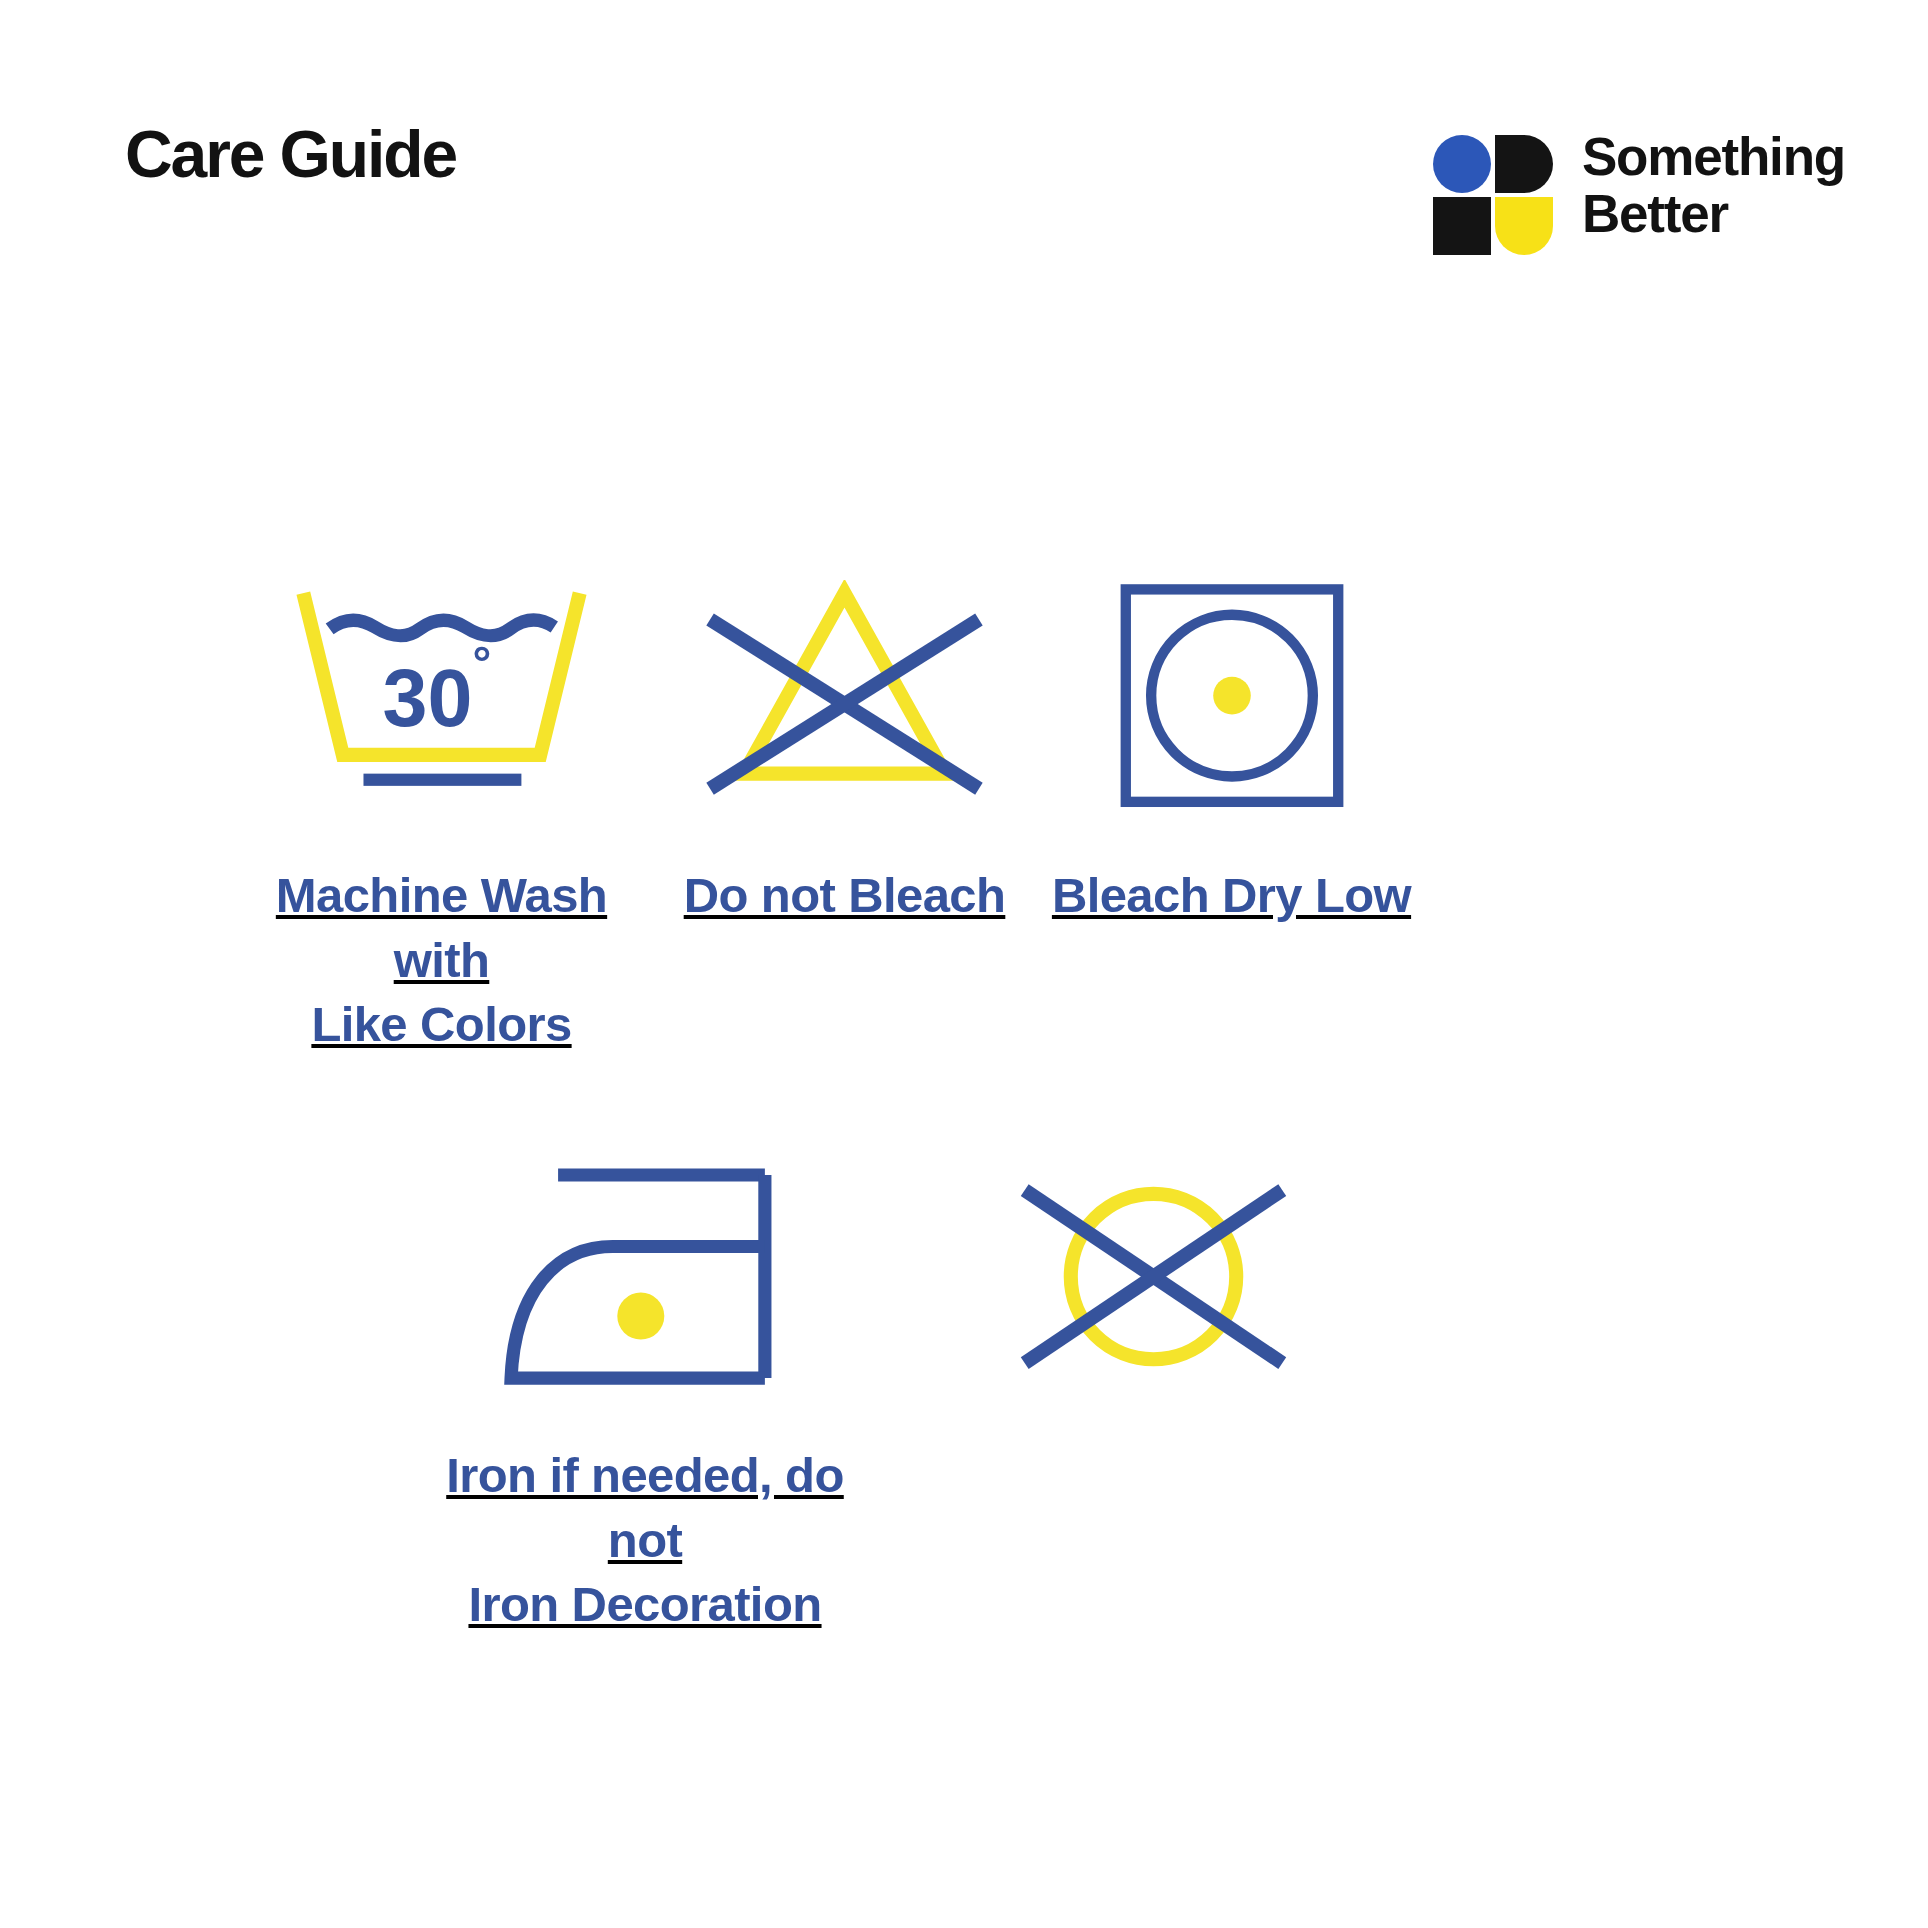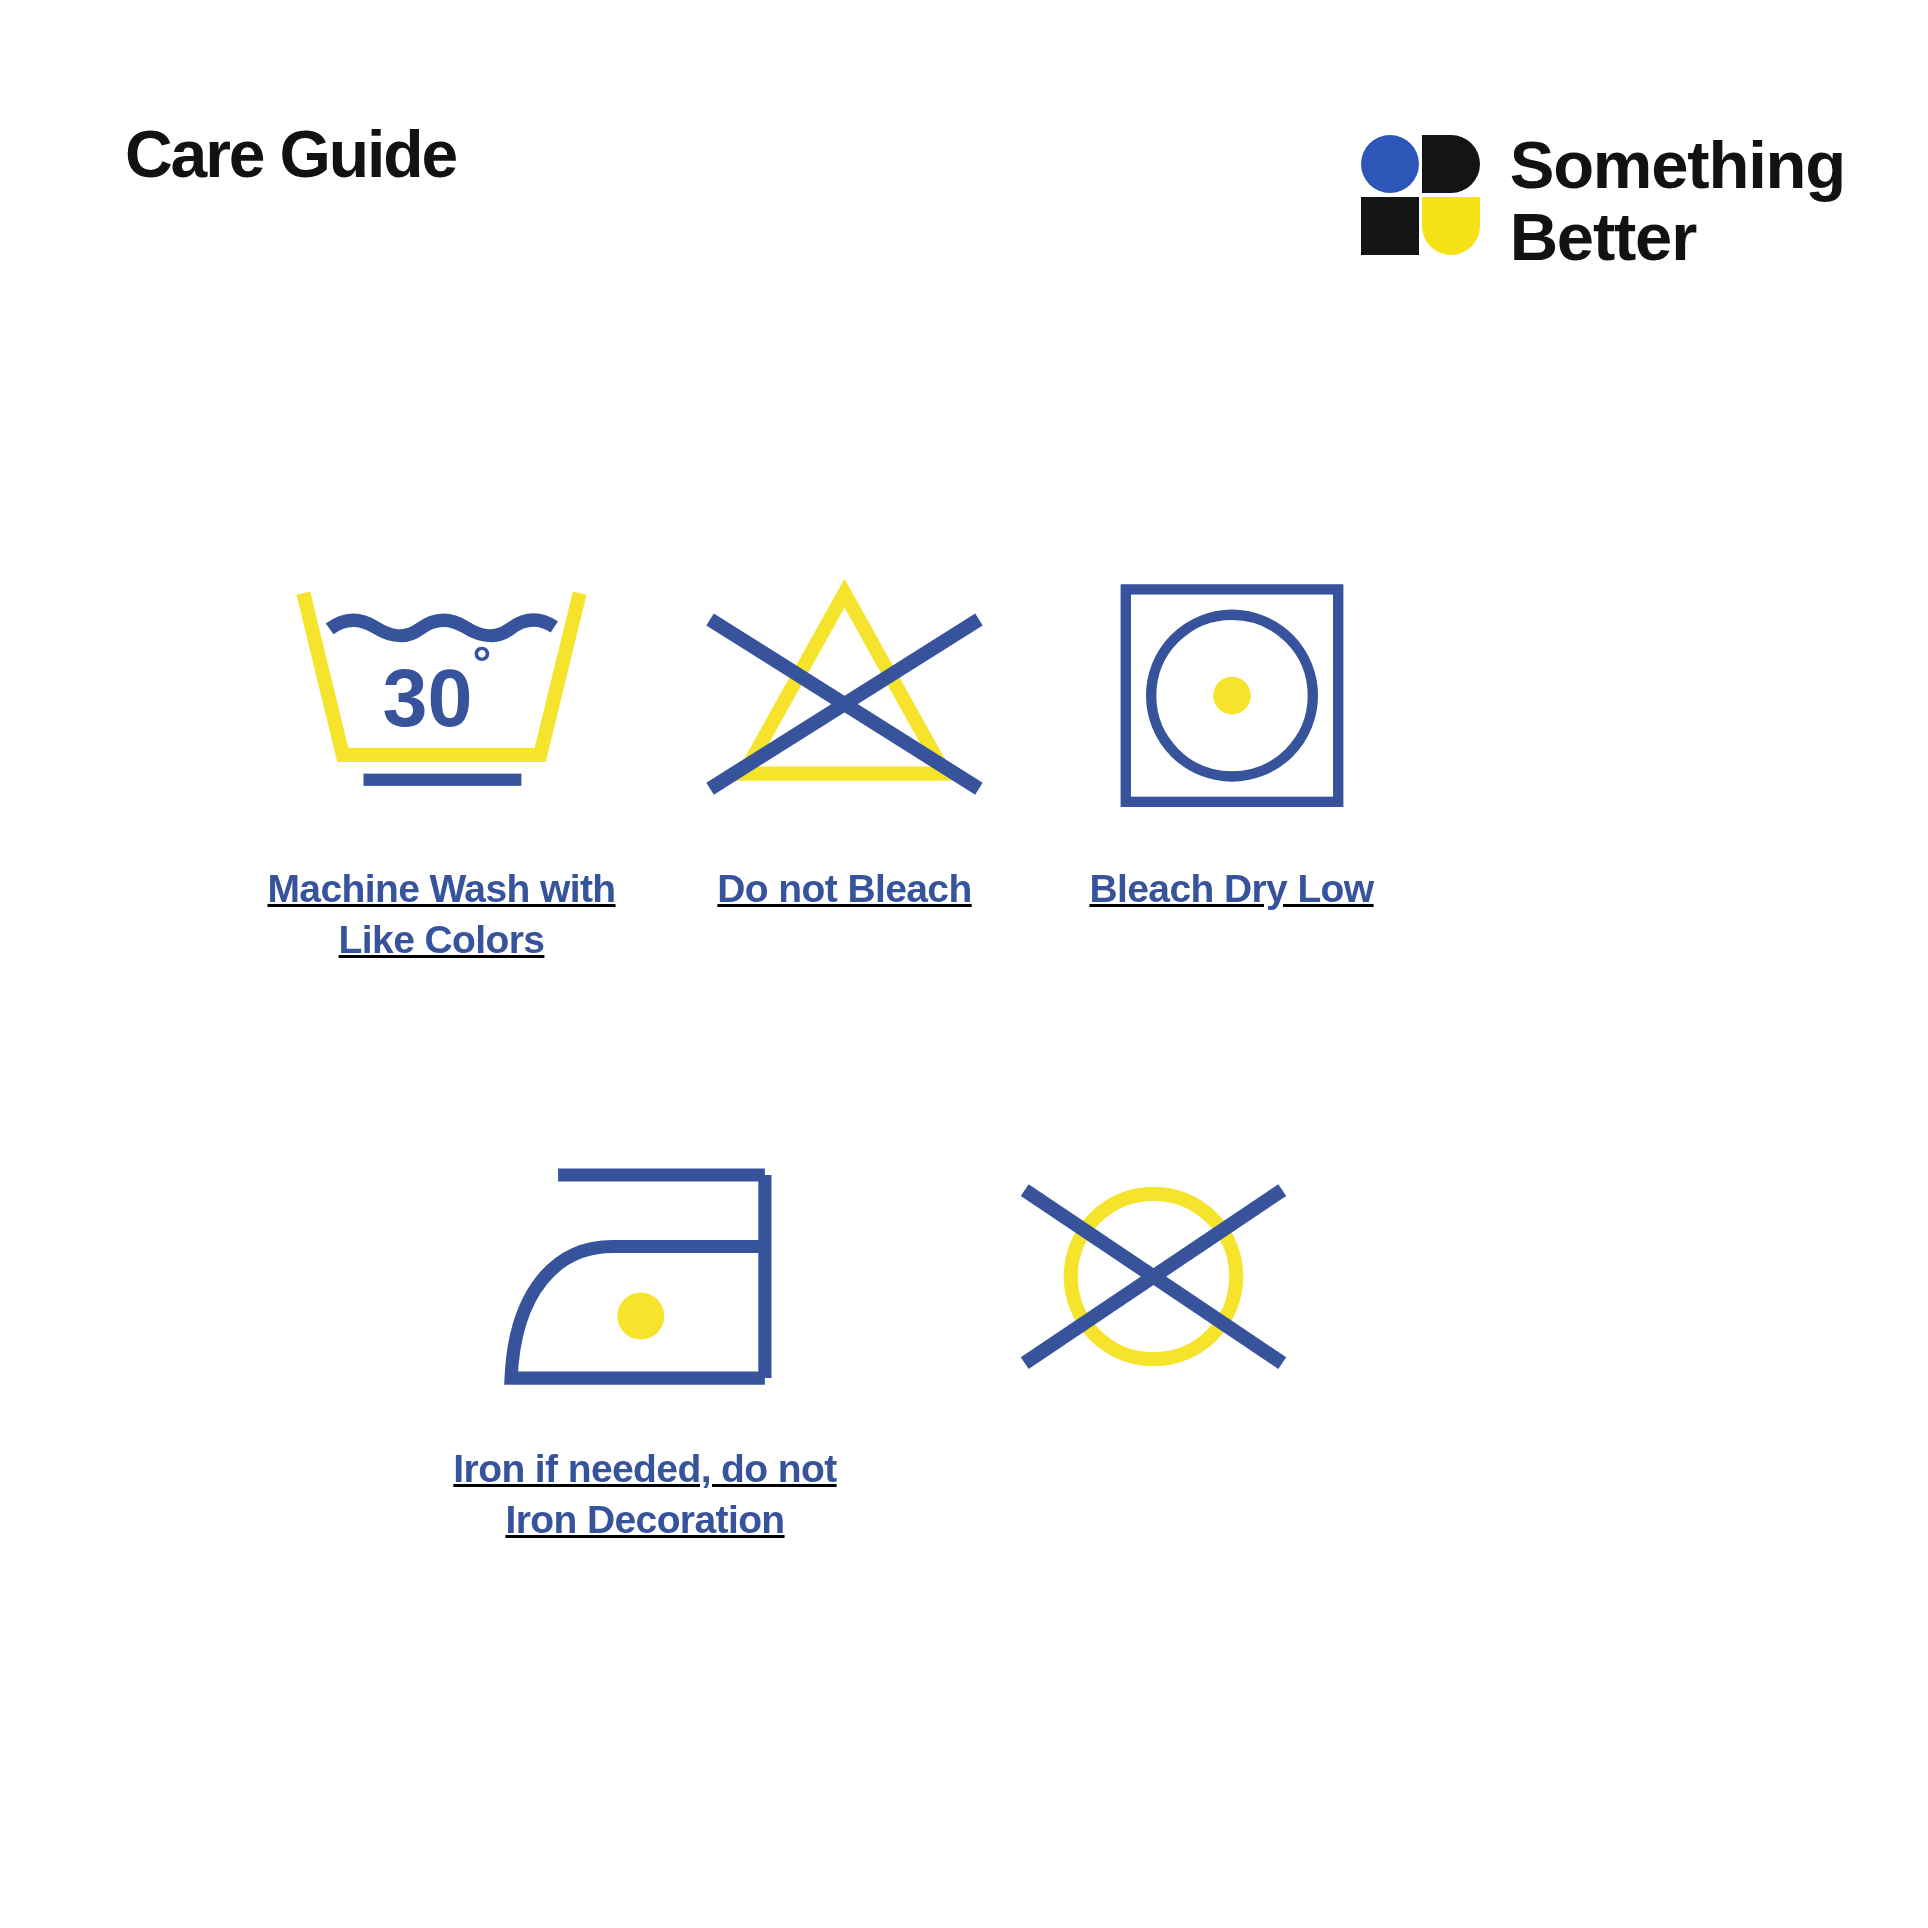--- a/index.html
+++ b/index.html
@@ -52,21 +52,21 @@
     background: #141414;
     border-radius: 0 29px 29px 0;
   }
   .logo-square-black { background: #141414; }
   .logo-d-yellow {
     background: #F7E117;
     border-radius: 0 0 29px 29px;
   }
   #logo-wordmark {
     color: #121212;
-    font-size: 67px;
+    font-size: 53px;
     font-weight: bold;
     line-height: 1.07;
     letter-spacing: -1.2px;
     white-space: nowrap;
     margin-top: -5.6px;
   }
 
   
   .care-row {
     position: absolute;
@@ -84,21 +84,21 @@
   }
   .care-item-icon {
     height: 264px;
     display: flex;
     align-items: center;
     justify-content: center;
   }
   .care-item-label {
     margin-top: 34px;
     color: #36539C;
-    font-size: 39px;
+    font-size: 49px;
     font-weight: bold;
     letter-spacing: -0.6px;
     line-height: 1.32;
     text-align: center;
     white-space: pre-line;
   }
 
   
   .w-wash   { width: 439px; }
   .w-bleach { width: 367px; }

